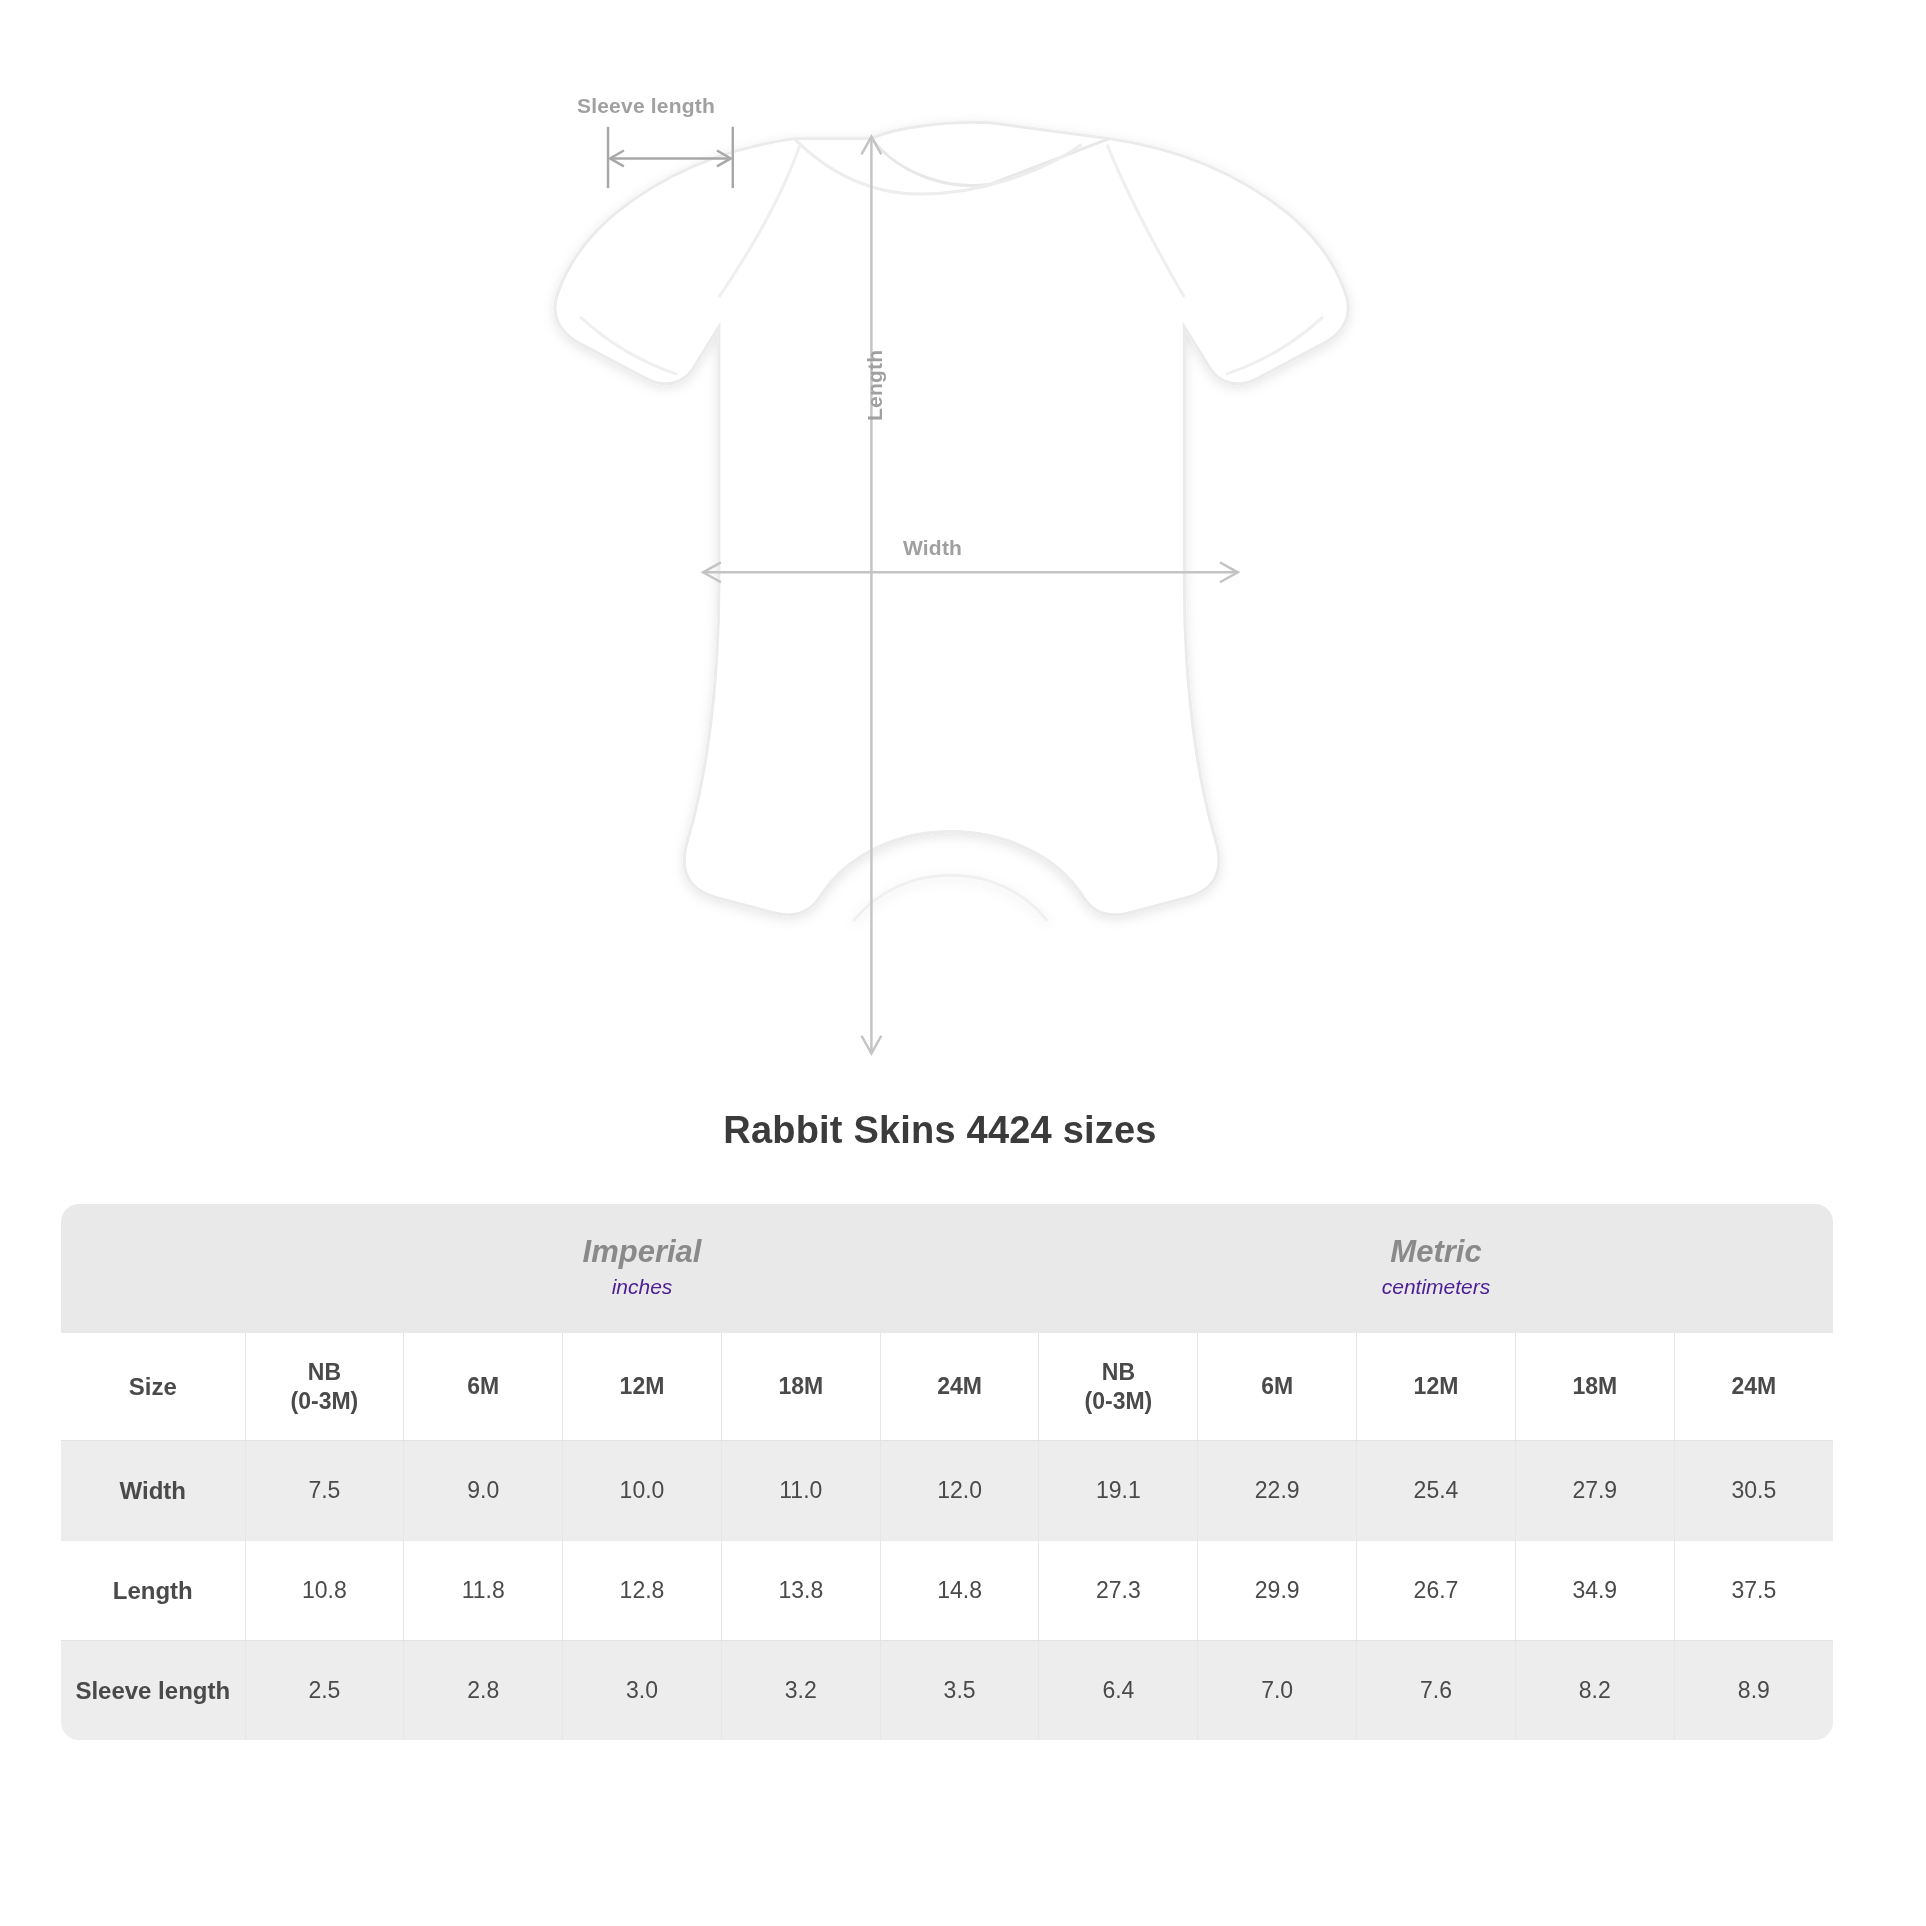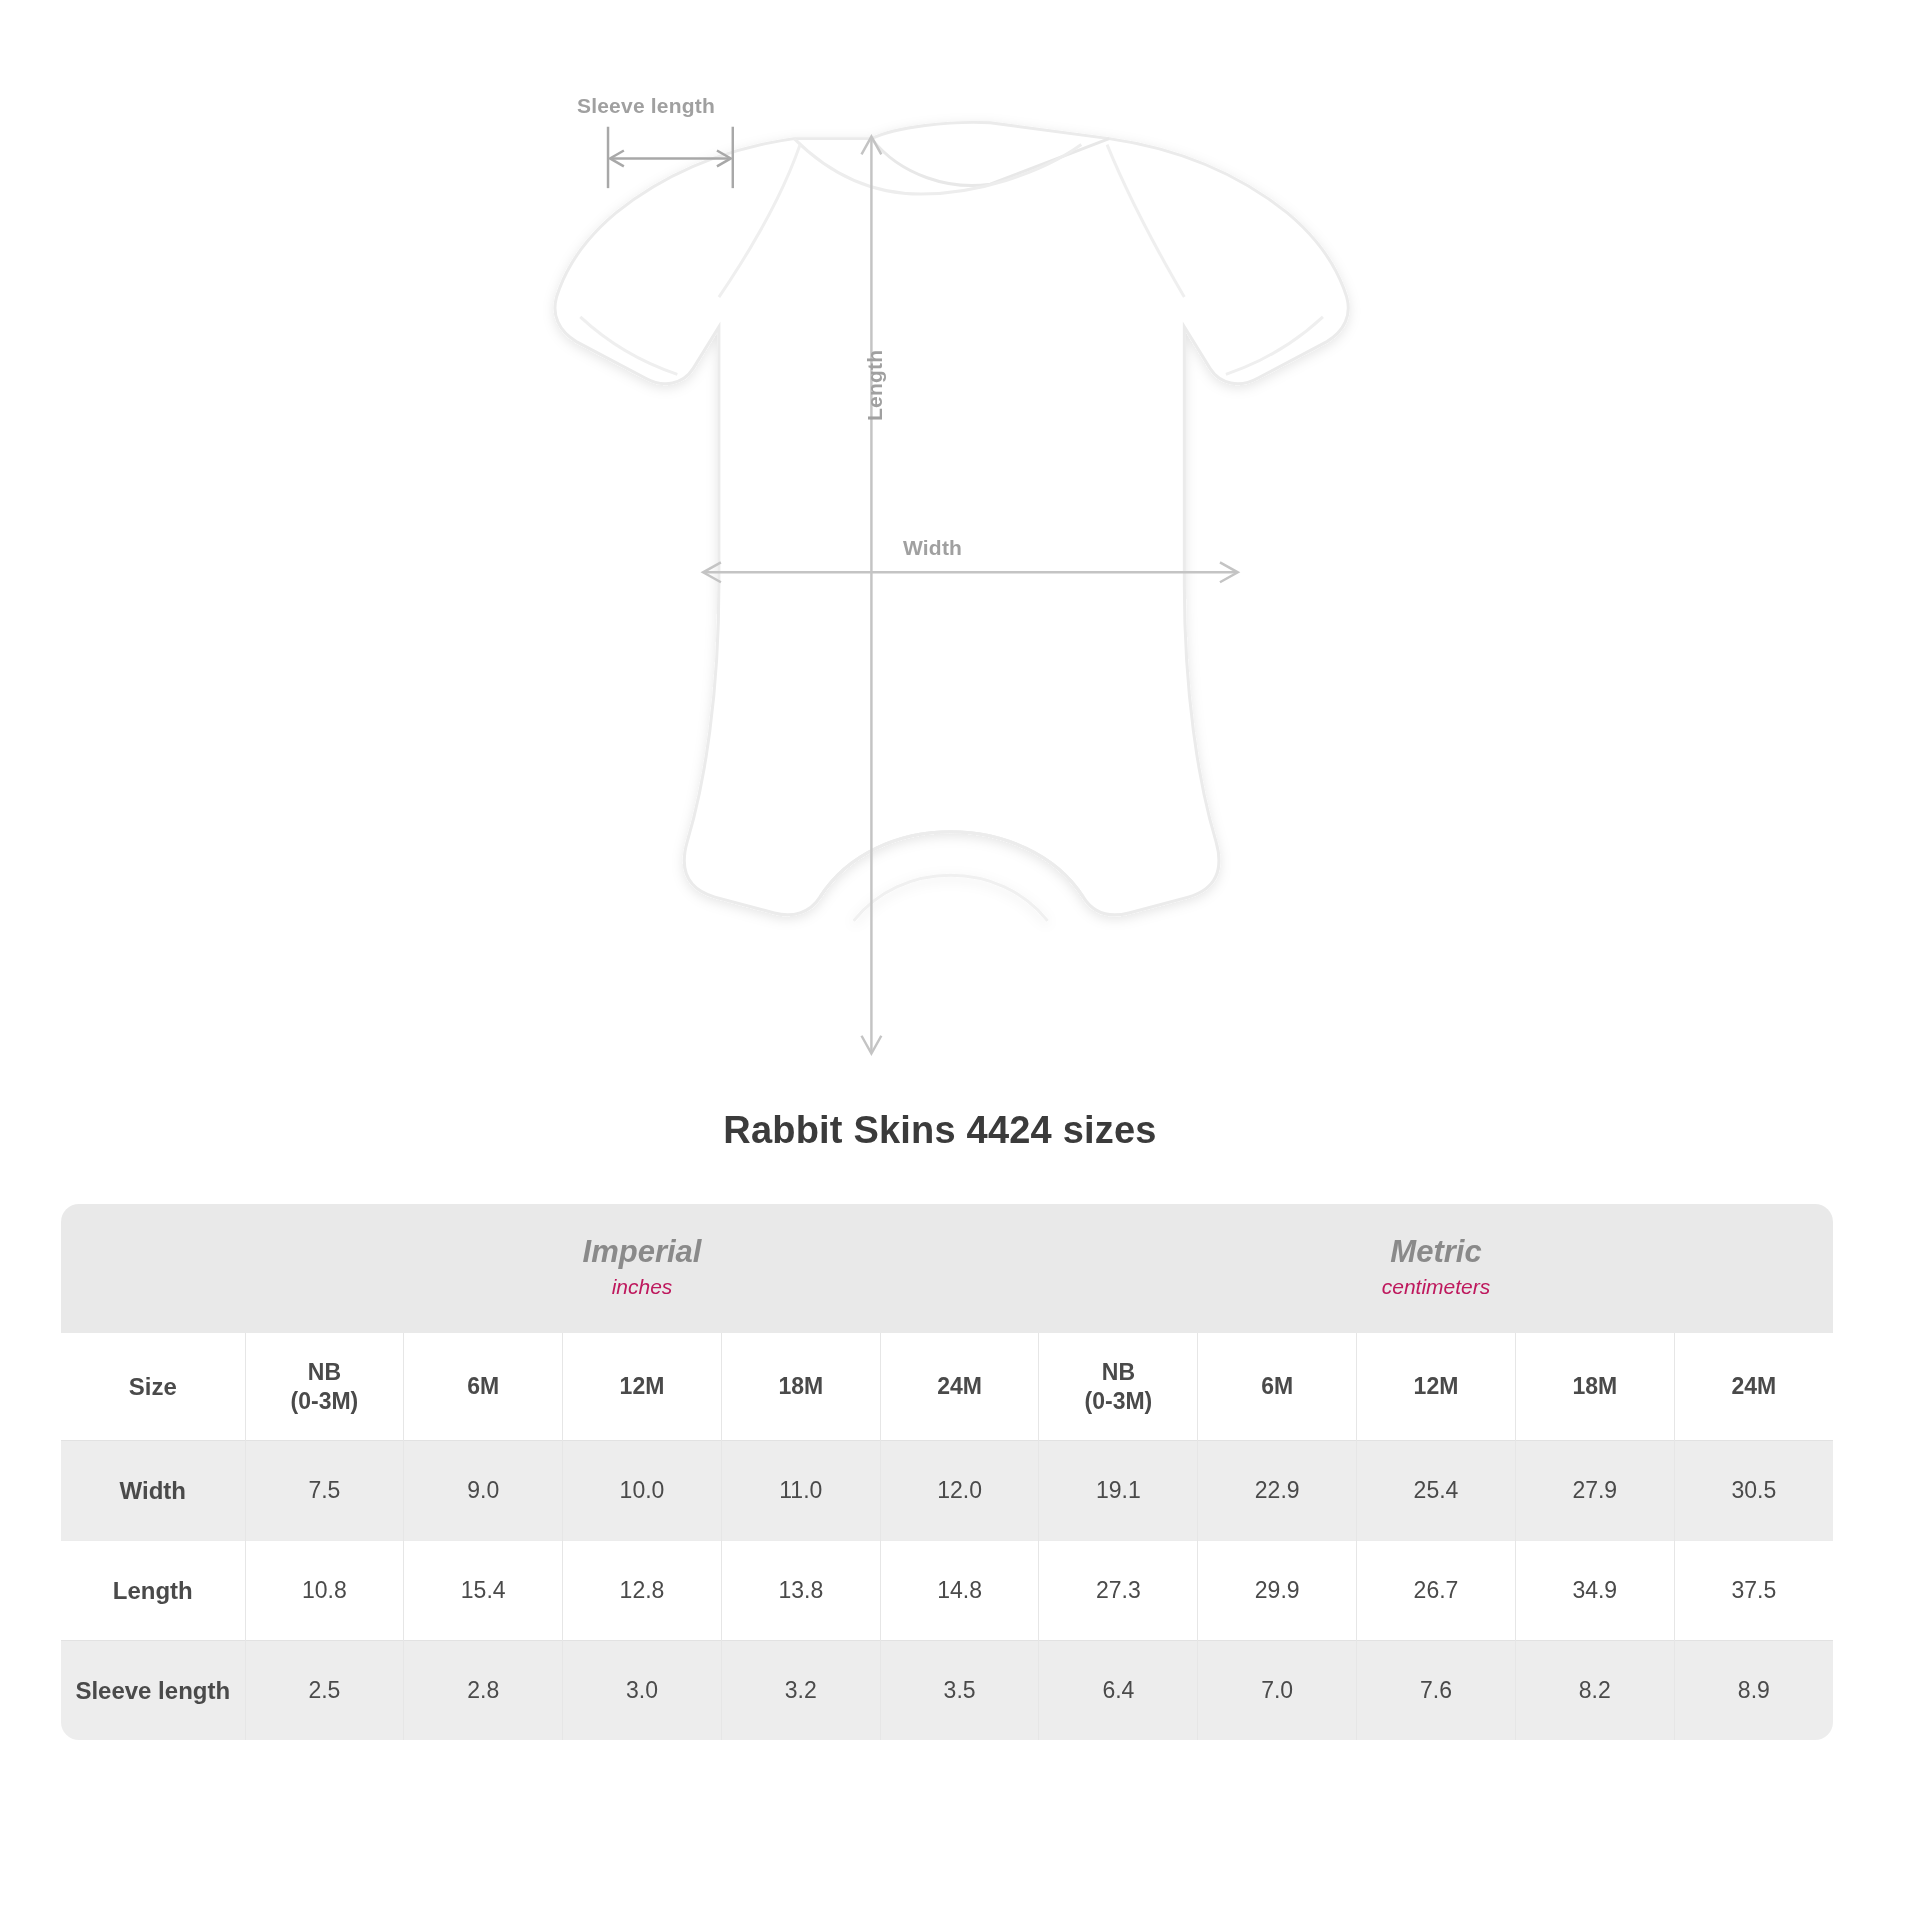--- a/index.html
+++ b/index.html
@@ -99,21 +99,21 @@
   .unit-name {
     font-size: 31px;
     font-style: italic;
     font-weight: bold;
     color: #8a8a8a;
     line-height: 1.15;
   }
   .unit-sub {
     font-size: 21px;
     font-style: italic;
-    color: #be185d;
+    color: #4c1d95;
     line-height: 1.6;
   }
   
   .head-row td {
     height: 107px;
     background: #ffffff;
     font-weight: bold;
     color: #555555;
     font-size: 22px;
     line-height: 1.25;
@@ -297,21 +297,21 @@
           <td>19.1</td>
           <td>22.9</td>
           <td>25.4</td>
           <td>27.9</td>
           <td>30.5</td>
         </tr>
 
         <tr class="data-row">
           <td class="rowlabel">Length</td>
           <td>10.8</td>
-          <td>15.4</td>
+          <td>11.8</td>
           <td>12.8</td>
           <td>13.8</td>
           <td>14.8</td>
           <td>27.3</td>
           <td>29.9</td>
           <td>26.7</td>
           <td>34.9</td>
           <td>37.5</td>
         </tr>
 

